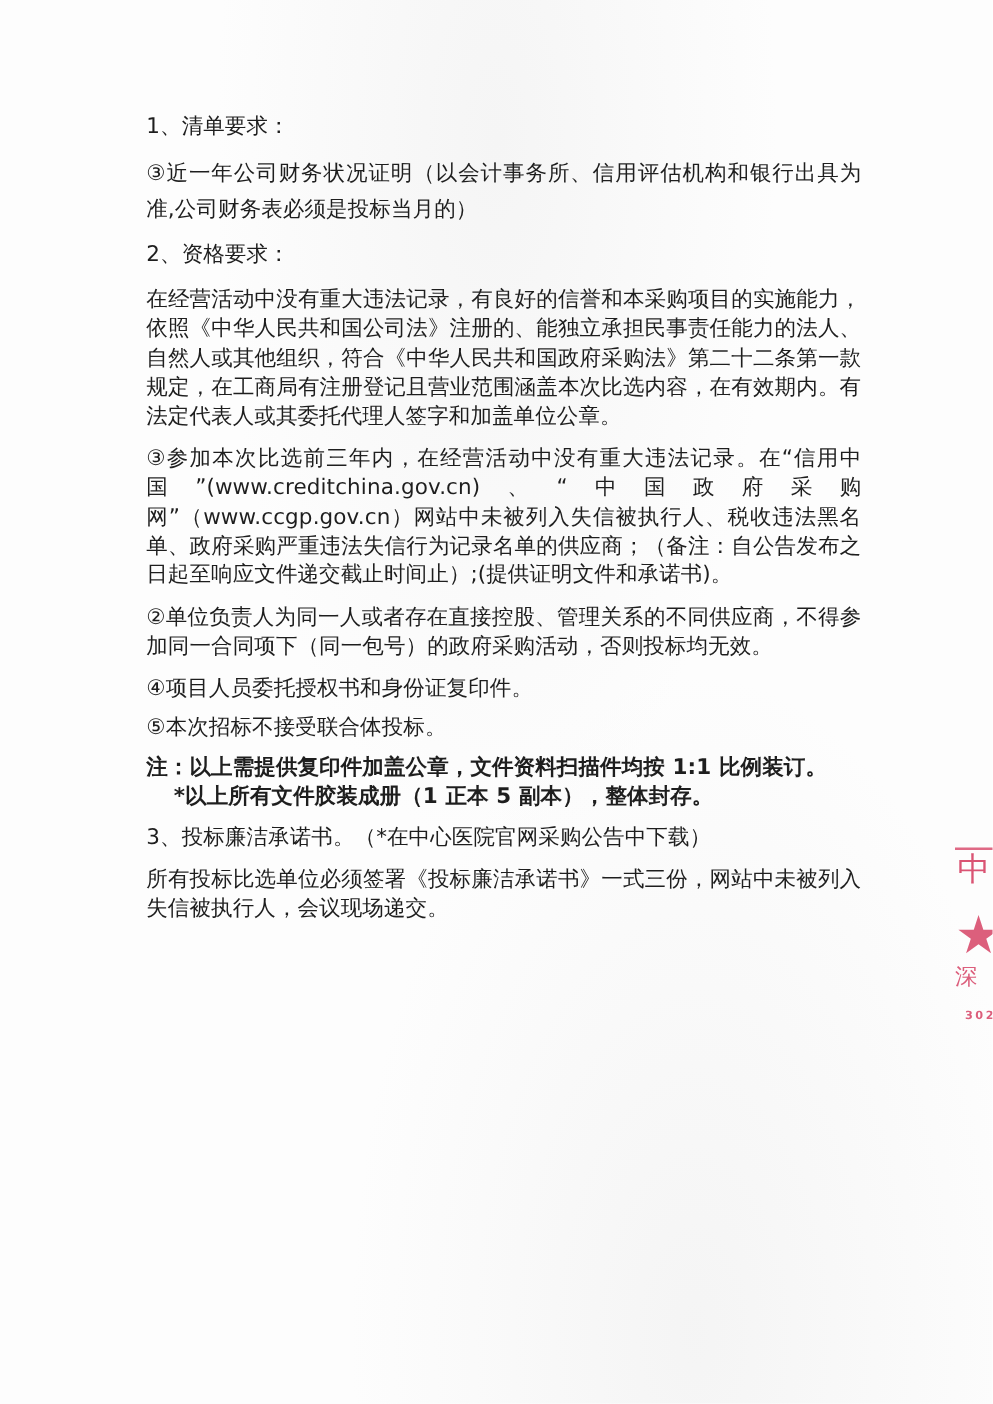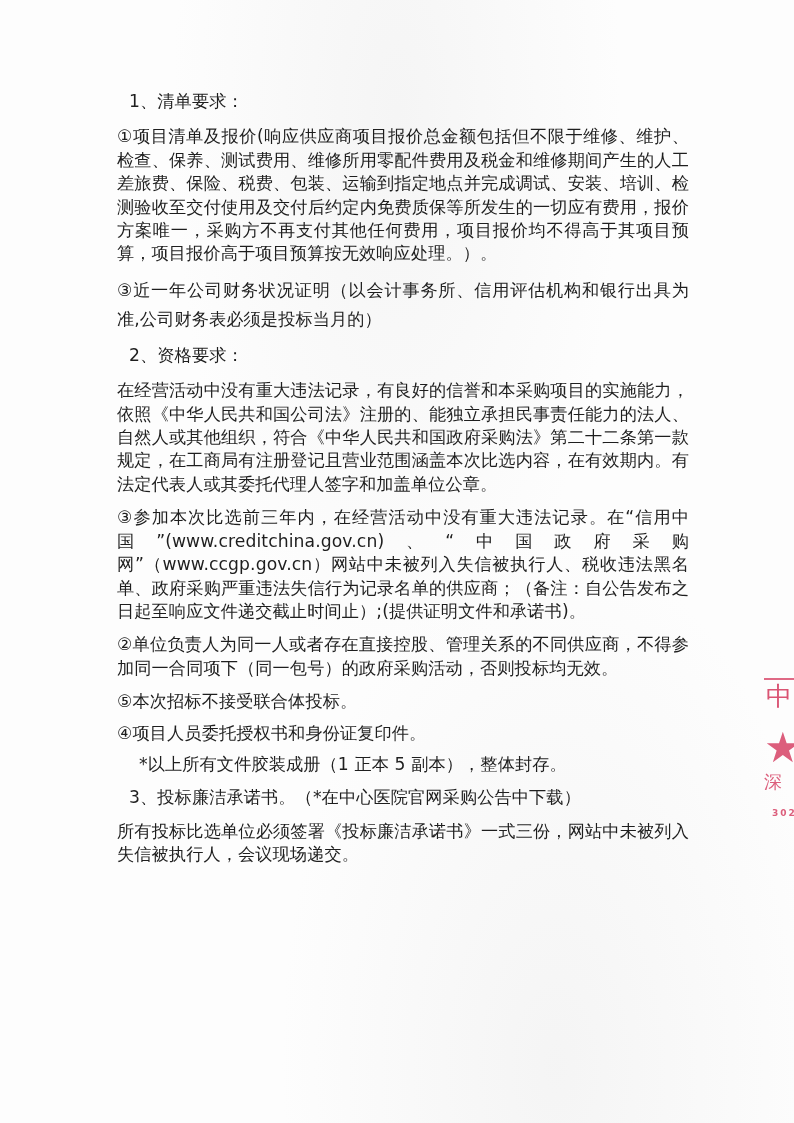--- a/index.html
+++ b/index.html
@@ -27,34 +27,34 @@
     .content {
       position: absolute;
       left: 117px;
       top: 90px;
       width: 572px;
       font-size: 17.2px;
       line-height: 23.4px;
       letter-spacing: 0.1px;
     }
     .heading {
-      margin: 0 0 12px 12px;
+      margin: 0 0 12px 0;
     }
     .para {
       margin: 0 0 10px 0;
       text-align: justify;
       text-justify: inter-ideograph;
     }
     .para.tight { margin-bottom: 8px; }
     .note {
       font-weight: bold;
       margin: 0;
     }
     .note-2 {
-      font-weight: normal;
+      font-weight: bold;
       margin: 0 0 10px 0;
       padding-left: 22px;
     }
     
     .seal {
       position: absolute;
       left: 758px;
       top: 668px;
       width: 80px;
       height: 160px;
@@ -106,30 +106,30 @@
     }
   </style>
 </head>
 <body>
 
 <div class="page-texture"></div>
 
 <div class="content">
 
   <div class="heading">1、清单要求：</div>
-  <p class="para">①项目清单及报价(响应供应商项目报价总金额包括但不限于维修、维护、检查、保养、测试费用、维修所用零配件费用及税金和维修期间产生的人工差旅费、保险、税费、包装、运输到指定地点并完成调试、安装、培训、检测验收至交付使用及交付后约定内免费质保等所发生的一切应有费用，报价方案唯一，采购方不再支付其他任何费用，项目报价均不得高于其项目预算，项目报价高于项目预算按无效响应处理。）。</p>
   <p class="para" style="line-height:29px;">③近一年公司财务状况证明（以会计事务所、信用评估机构和银行出具为准,公司财务表必须是投标当月的）</p>
 
   <div class="heading">2、资格要求：</div>
   <p class="para">在经营活动中没有重大违法记录，有良好的信誉和本采购项目的实施能力，依照《中华人民共和国公司法》注册的、能独立承担民事责任能力的法人、自然人或其他组织，符合《中华人民共和国政府采购法》第二十二条第一款规定，在工商局有注册登记且营业范围涵盖本次比选内容，在有效期内。有法定代表人或其委托代理人签字和加盖单位公章。</p>
   <p class="para mono-mix">③参加本次比选前三年内，在经营活动中没有重大违法记录。在“信用中国”(www.creditchina.gov.cn)、“中国政府采购网”（www.ccgp.gov.cn）网站中未被列入失信被执行人、税收违法黑名单、政府采购严重违法失信行为记录名单的供应商；（备注：自公告发布之日起至响应文件递交截止时间止）;(提供证明文件和承诺书)。</p>
   <p class="para">②单位负责人为同一人或者存在直接控股、管理关系的不同供应商，不得参加同一合同项下（同一包号）的政府采购活动，否则投标均无效。</p>
+  <p class="para tight">④项目人员委托授权书和身份证复印件。</p>
   <p class="para tight">⑤本次招标不接受联合体投标。</p>
-  <p class="para tight">④项目人员委托授权书和身份证复印件。</p>
 
+  <p class="note">注：以上需提供复印件加盖公章，文件资料扫描件均按 1:1 比例装订。</p>
   <p class="note-2">*以上所有文件胶装成册（1 正本 5 副本），整体封存。</p>
 
   <div class="heading" style="margin-bottom:10px;">3、投标廉洁承诺书。（*在中心医院官网采购公告中下载）</div>
   <p class="para">所有投标比选单位必须签署《投标廉洁承诺书》一式三份，网站中未被列入失信被执行人，会议现场递交。</p>
 </div>
 
 <div class="seal">
   <div class="seal-bar"></div>
   <div class="seal-char">中</div>
   <div class="seal-star">★</div>

